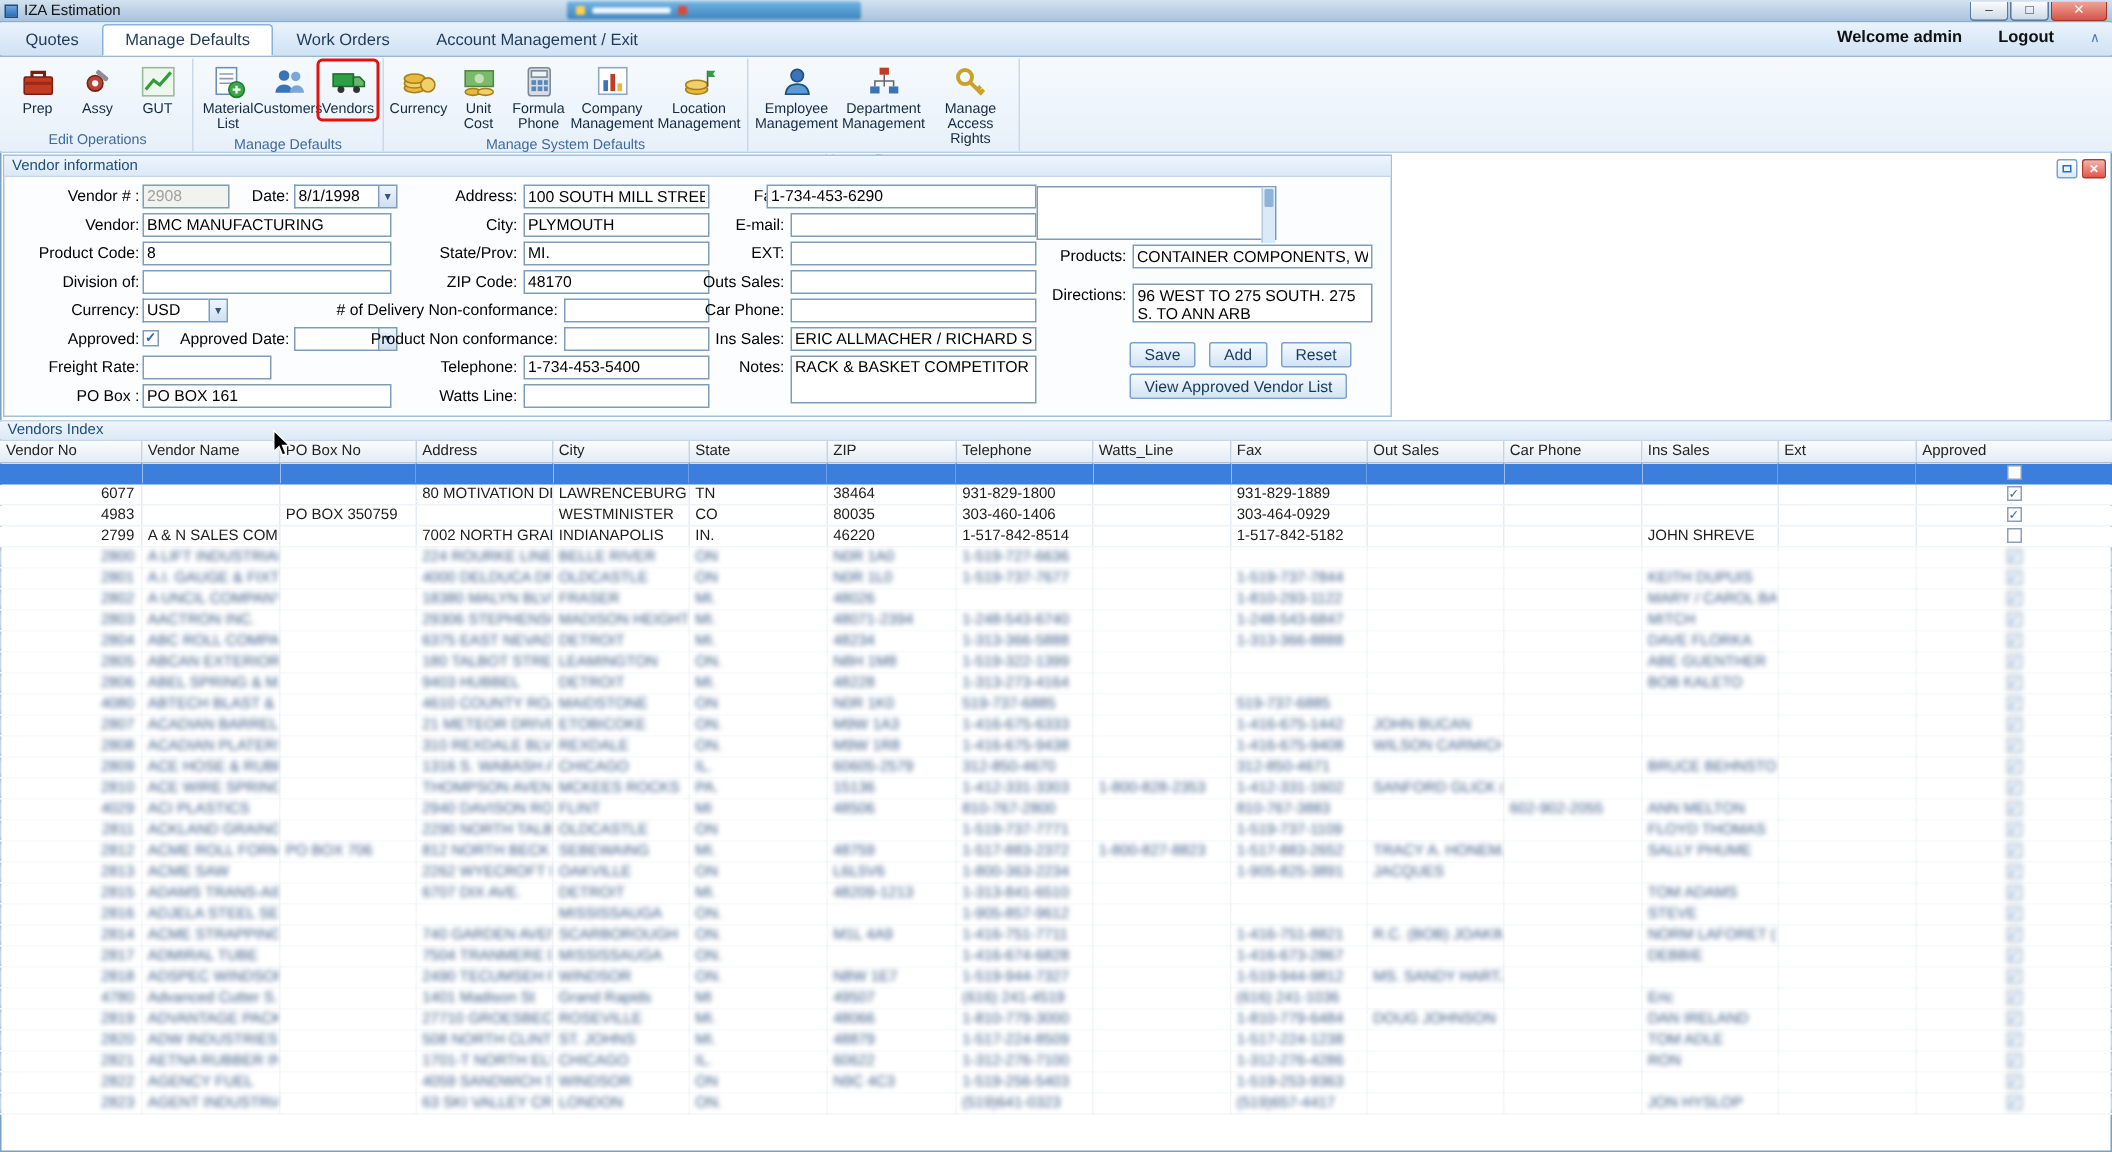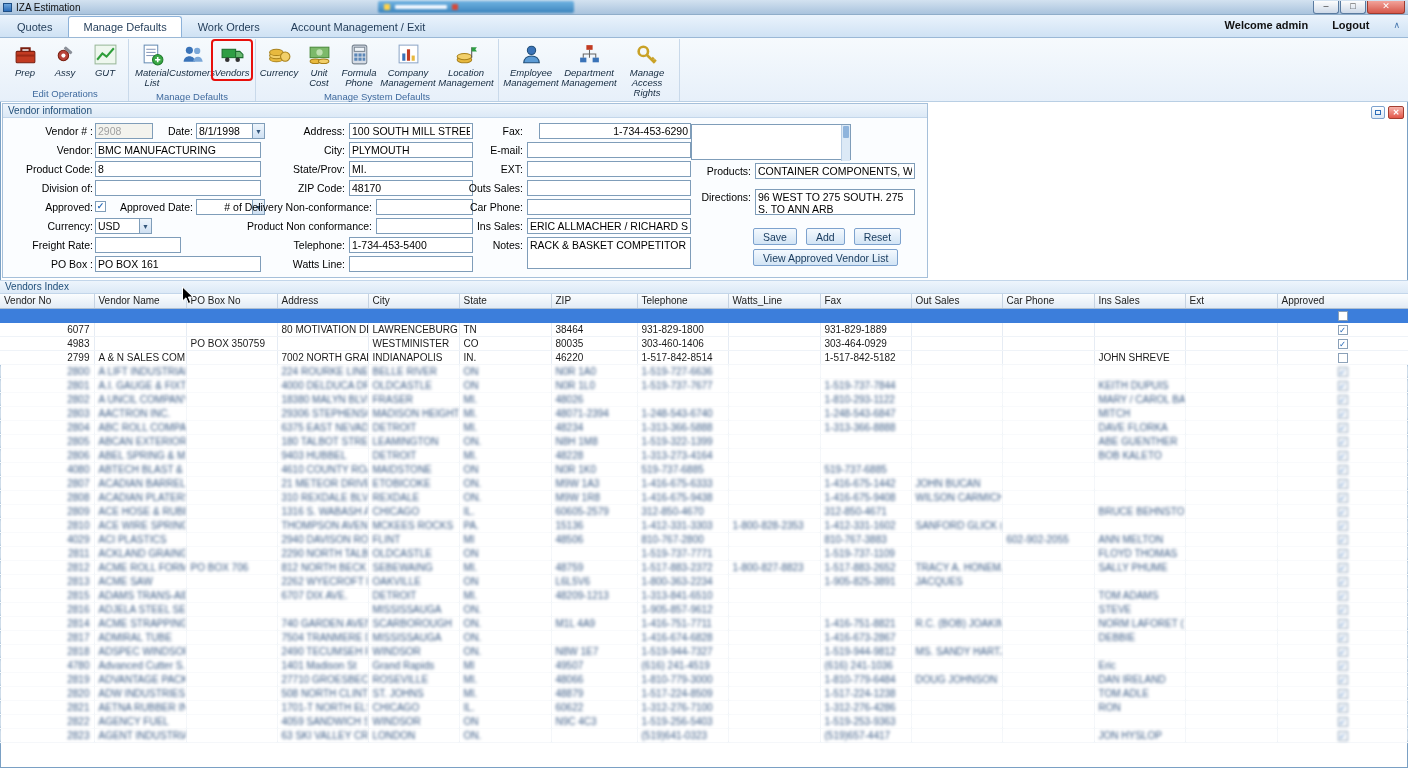--- a/index.html
+++ b/index.html
@@ -35,21 +35,21 @@
   
   .ribbon{height:64px;background:linear-gradient(#f6fafd,#e7f0fa);border-bottom:1px solid #b9cfe4;
     display:flex;align-items:stretch;padding:1px 0 0 2px;}
   .ribbon-group{display:flex;flex-direction:column;border-right:1px solid #c9d9ea;padding:1px 3px 0;}
   .ribbon-buttons{display:flex;flex:1;align-items:flex-start;}
   .ribbon-button{width:40px;display:flex;flex-direction:column;align-items:center;padding:2px 1px;border-radius:3px;cursor:default;}
   .ribbon-button.wide{width:58px;}
   .ribbon-button.highlighted{outline:2px solid #e8100c;outline-offset:-1px;}
   .ribbon-icon{width:25px;height:25px;}
   .ribbon-icon svg{width:100%;height:100%;display:block;}
-  .ribbon-label{font-size:9.5px;line-height:10px;text-align:center;color:#13293f;margin-top:1px;font-style:italic;}
+  .ribbon-label{font-size:9.5px;line-height:10px;text-align:center;color:#13293f;margin-top:1px;}
   .ribbon-group-caption{text-align:center;font-size:9.5px;color:#3f6a9e;padding:1px 2px 2px;white-space:nowrap;}
   
   .vendor-panel{position:absolute;left:2px;top:103px;width:926px;height:175px;border:1px solid #a6c0da;background:#fbfdff;}
   .panel-caption{height:14px;background:linear-gradient(#eef5fc,#dce9f6);border-bottom:1px solid #c3d6ea;
     color:#1f4e79;font-size:10px;line-height:14px;padding-left:5px;}
   .panel-body{position:relative;height:158px;font-size:10.5px;}
   .fcol{position:absolute;top:4px;}
   .fcol1{left:4px;width:258px;}
   .fcol2{left:266px;width:204px;}
   .fcol3{left:476px;width:212px;}
@@ -325,38 +325,38 @@
       </div>
       <div class="frow">
         <span class="fr-label" style="right:172px">Product Code:</span>
         <input class="fin fr-field" style="left: 88px; width: 166px;" value="8">
       </div>
       <div class="frow">
         <span class="fr-label" style="right:172px">Division of:</span>
         <input class="fin fr-field" style="left: 88px; width: 166px;" value="">
       </div>
       <div class="frow">
+        <span class="fr-label" style="right:172px">Currency:</span>
+        <span class="combo fr-field" style="left:88px">
+          <input class="fin" style="width: 44px;" value="USD">
+          <span class="combo-arrow">▼</span>
+        </span>
+      </div>
+      <div class="frow">
         <span class="fr-label" style="right:172px">Approved:</span>
         <span class="checkbox fr-field" style="left:88px;top:3px">
             <span>✓</span>
           </span>
         <span class="fr-label" style="right:72px">Approved Date:</span>
         <span class="combo fr-field" style="right:0">
           <input class="fin" style="width: 56px;" value="">
           <span class="combo-arrow">▼</span>
         </span>
       </div>
       <div class="frow">
-        <span class="fr-label" style="right:172px">Currency:</span>
-        <span class="combo fr-field" style="left:88px">
-          <input class="fin" style="width: 44px;" value="USD">
-          <span class="combo-arrow">▼</span>
-        </span>
-      </div>
-      <div class="frow">
         <span class="fr-label" style="right:172px">Freight Rate:</span>
         <input class="fin fr-field" style="left: 88px; width: 86px;" value="">
       </div>
       <div class="frow">
         <span class="fr-label" style="right:172px">PO Box :</span>
         <input class="fin fr-field" style="left: 88px; width: 166px;" value="PO BOX 161">
       </div>
     </div>
 
     <div class="fcol fcol2">
@@ -390,21 +390,21 @@
       </div>
       <div class="frow">
         <span class="fr-label" style="right:128px">Watts Line:</span>
         <input class="fin fr-field" style="right: 0px; width: 124px;" value="">
       </div>
     </div>
 
     <div class="fcol fcol3">
       <div class="frow">
         <span class="fr-label" style="right:168px">Fax:</span>
-        <input class="fin fr-field" style="right: 0px; width: 152px; text-align: right;" value="1-734-453-6290">
+        <input class="fin fr-field" style="right: 0px; width: 180px;" value="1-734-453-6290">
       </div>
       <div class="frow">
         <span class="fr-label" style="right:168px">E-mail:</span>
         <input class="fin fr-field" style="right: 0px; width: 164px;" value="">
       </div>
       <div class="frow">
         <span class="fr-label" style="right:168px">EXT:</span>
         <input class="fin fr-field" style="right: 0px; width: 164px;" value="">
       </div>
       <div class="frow">

